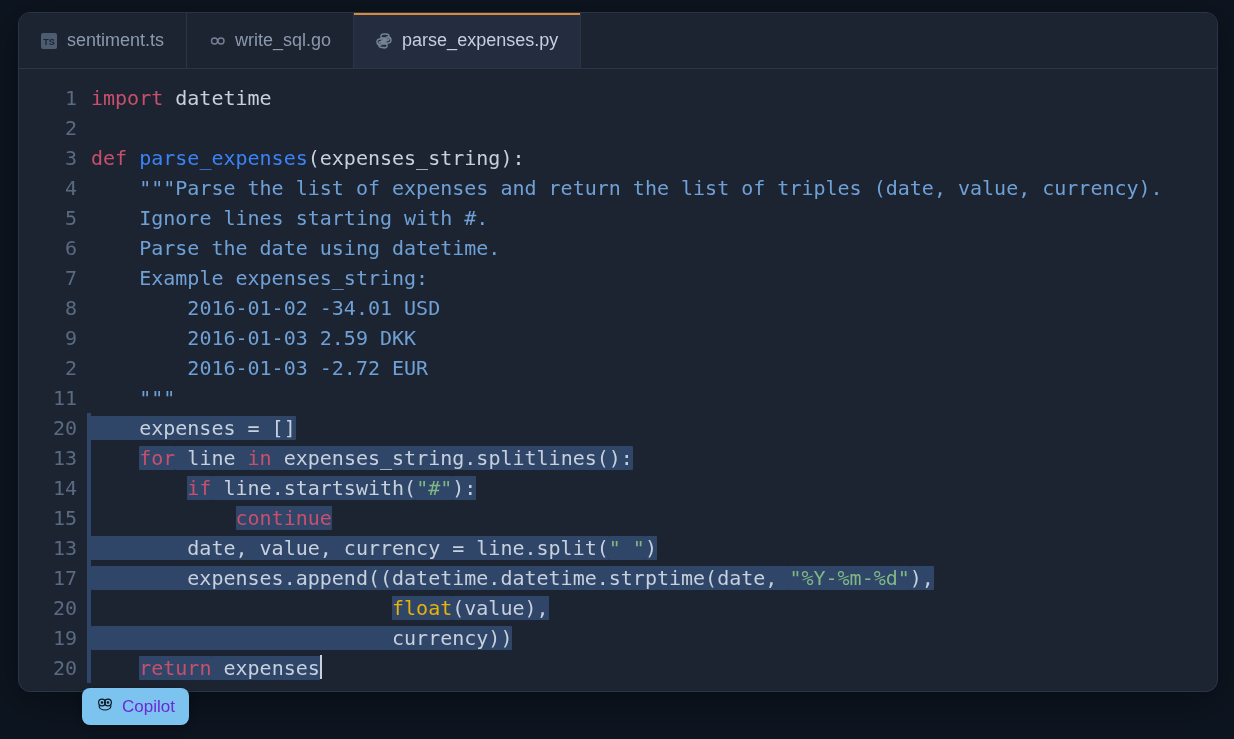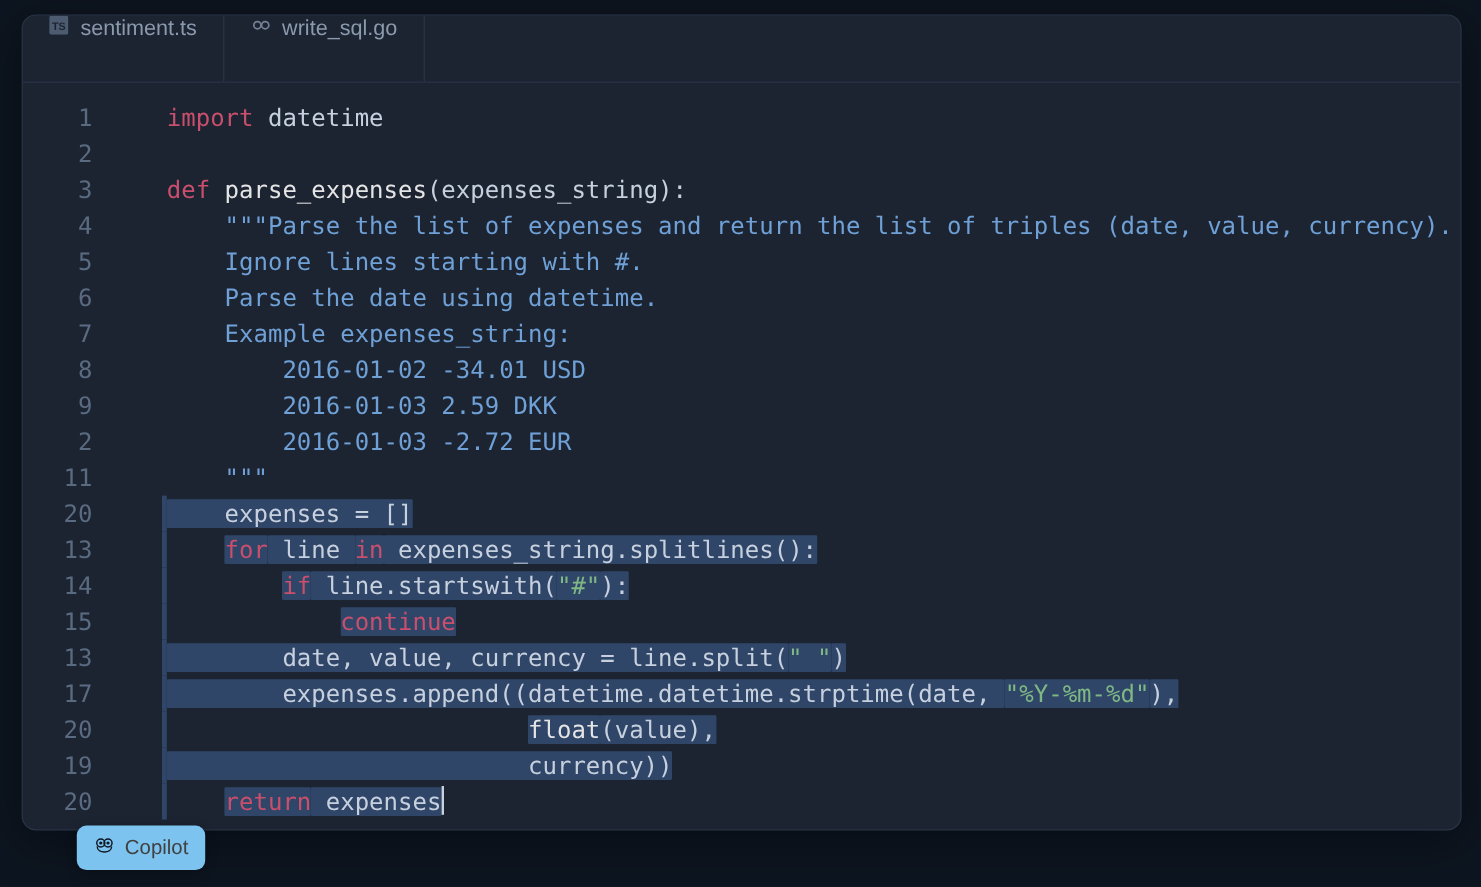--- a/index.html
+++ b/index.html
@@ -24,21 +24,21 @@
     box-shadow: 0 8px 40px rgba(0,0,0,0.4);
   }
   .tab-bar {
     display: flex;
     height: 56px;
     background: #1c2432;
     border-bottom: 1px solid #2a3546;
   }
   .tab {
     display: flex;
-    align-items: flex-start;
+    align-items: center;
     gap: 10px;
     padding: 0 22px;
     color: #8b99ad;
     font-size: 18px;
     font-family: -apple-system, BlinkMacSystemFont, 'Segoe UI', sans-serif;
     border-right: 1px solid #2a3546;
     cursor: pointer;
     position: relative;
   }
   .tab.active {
@@ -61,44 +61,44 @@
     line-height: 30px;
   }
   .gutter {
     width: 72px;
     text-align: right;
     color: #5a6a80;
     padding-right: 14px;
     user-select: none;
   }
   .gutter div { height: 30px; }
-  .code { flex: 1; white-space: pre; color: #c7d0de; position: relative; margin-left: 48px; }
+  .code { flex: 1; white-space: pre; color: #c7d0de; position: relative; }
   .code-line { height: 30px; position: relative; }
   .kw   { color: #c94f6d; }      
-  .fn   { color: #e5e5e5; }      
-  .builtin { color: #e5e5e5; }   
+  .fn   { color: #3b82f6; }      
+  .builtin { color: #eab308; }   
   .str  { color: #7fb785; }      
   .doc  { color: #6fa0d6; }      
   .txt  { color: #c7d0de; }
   .hl {
     background: #2f4668;
     border-radius: 1px;
   }
   .hl-line-marker {
     position:absolute; left:-4px; top:0; bottom:0; width:4px; background:#2f4668;
   }
   .cursor {
     display:inline-block; width:2px; height:24px; background:#c7d0de; vertical-align:-4px;
   }
   .copilot-badge {
     position: absolute;
-    left: 64px;
+    left: 82px;
     bottom: 14px;
     background: #7cc3f0;
-    color: #404040;
+    color: #6d28d9;
     font-family: -apple-system, BlinkMacSystemFont, 'Segoe UI', sans-serif;
     font-size: 17px;
     font-weight: 500;
     padding: 7px 14px;
     border-radius: 8px;
     display: flex;
     align-items: center;
     gap: 8px;
     box-shadow: 0 2px 10px rgba(0,0,0,0.3);
     cursor: pointer;
@@ -122,20 +122,29 @@
         <span>sentiment.ts</span>
       </div>
       <div class="tab">
         <span class="icon">
           <svg viewBox="0 0 16 16" fill="none" stroke="#8b99ad" stroke-width="1.4">
             <circle cx="5.5" cy="8" r="3"></circle>
             <circle cx="12" cy="8" r="3"></circle>
           </svg>
         </span>
         <span>write_sql.go</span>
+      </div>
+      <div class="tab active">
+        <span class="icon">
+          <svg viewBox="0 0 16 16" fill="none" stroke="#8b99ad" stroke-width="1.4">
+            <path d="M8 1c-2 0-3 1-3 2v2h5v1H4c-1.5 0-3 1-3 3s1.5 3 3 3h1v-2c0-1.5 1-2.5 2.5-2.5H11c1 0 2-1 2-2V3c0-1-1-2-3-2H8z"></path>
+            <path d="M8 15c2 0 3-1 3-2v-2H6v-1h6c1.5 0 3-1 3-3s-1.5-3-3-3h-1v2c0 1.5-1 2.5-2.5 2.5H5c-1 0-2 1-2 2v2c0 1 1 2 3 2h2z"></path>
+          </svg>
+        </span>
+        <span>parse_expenses.py</span>
       </div>
     </div>
 
   <div class="code-area">
     <div class="gutter" id="gutter">
         <div>1</div>
         <div>2</div>
         <div>3</div>
         <div>4</div>
         <div>5</div>

